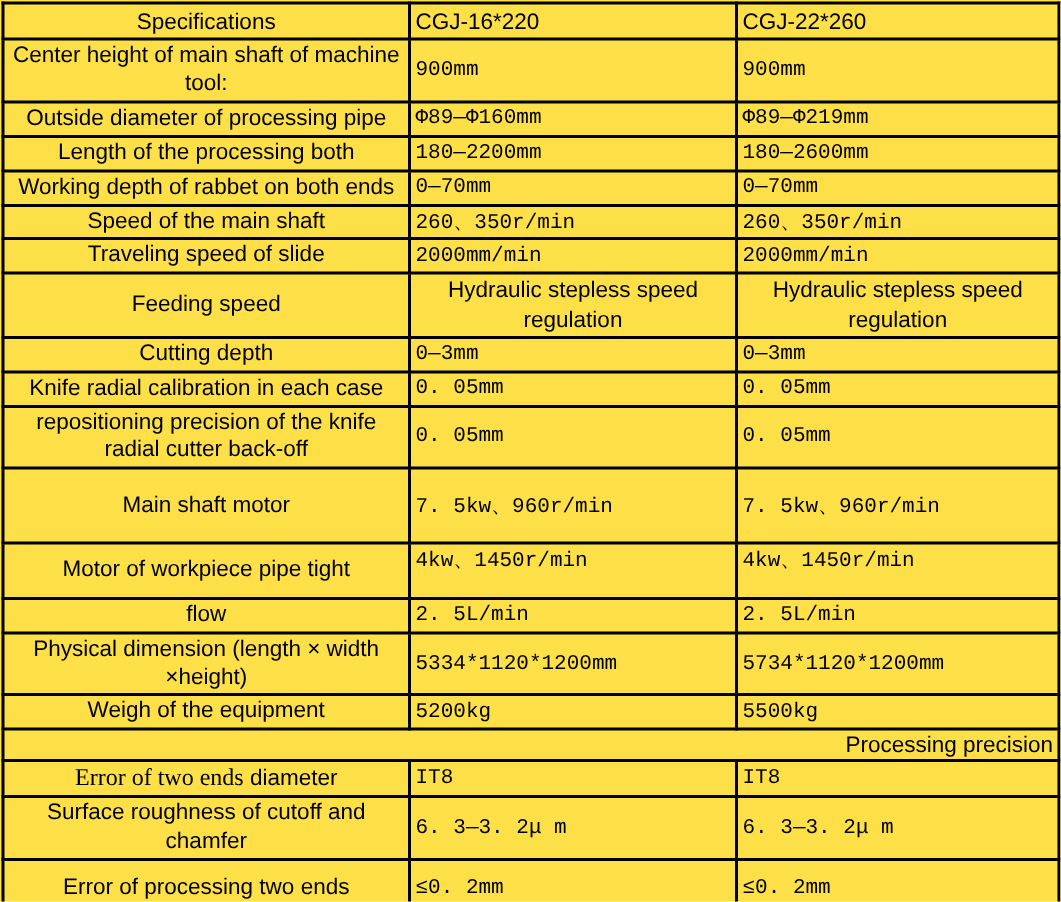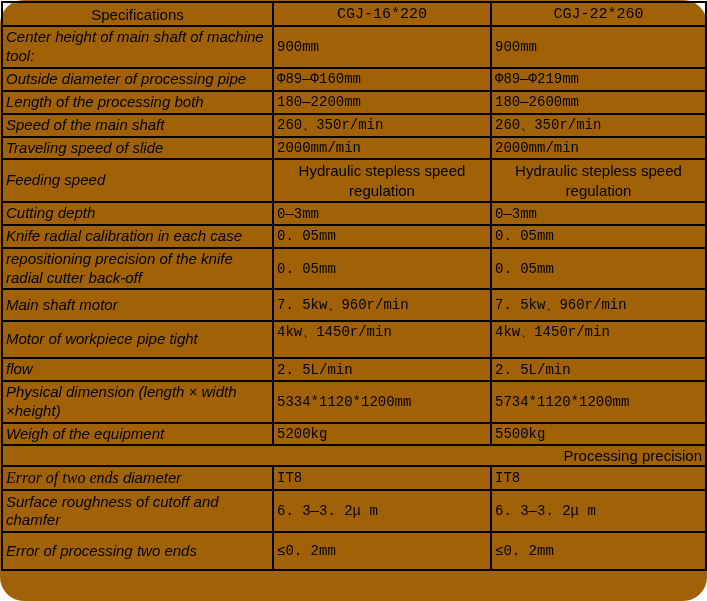--- a/index.html
+++ b/index.html
@@ -7,60 +7,57 @@
     padding: 0;
     background: #ffffff;
     color: #000000;
     font-family: "Liberation Sans", sans-serif;
   }
   .page {
     width: 707px;
     height: 601px;
     box-sizing: border-box;
     padding: 1px;
-    background: #a16207;
-    border-radius: 24px;
+    background: #fde047;
   }
   table.spec-table {
     border-collapse: collapse;
     table-layout: fixed;
     width: 704px;
   }
   table.spec-table td {
     border: 2px solid #000000;
     box-sizing: border-box;
     padding: 1px 3px;
     vertical-align: middle;
     overflow: hidden;
   }
   td.label {
     font-size: 15px;
     line-height: 1.25;
-    text-align: left;
+    text-align: center;
     padding-left: 6px;
     padding-right: 2px;
-    font-style: italic;
   }
   td.value {
     font-family: "Liberation Mono", "DejaVu Sans Mono", monospace;
     font-size: 14px;
   }
   td.value-sans {
     font-size: 15px;
     line-height: 1.3;
     text-align: center;
   }
   td.header-cell {
     font-size: 15px;
     text-align: center;
   }
   td.model-cell {
-    font-family: Liberation Mono, monospace;
+    font-family: Liberation Sans, sans-serif;
     font-size: 15px;
-    text-align: center;
   }
   td.section-cell {
     font-size: 15px;
     text-align: right;
   }
   .serif-part {
     font-family: "Liberation Serif", serif;
     font-size: 16px;
   }
 </style>
@@ -90,20 +87,25 @@
     <tr style="height:22px">
       <td class="label">Outside diameter of processing pipe</td>
       <td class="value">Φ89—Φ160mm</td>
       <td class="value">Φ89—Φ219mm</td>
     </tr>
     <tr style="height:23px">
       <td class="label">Length of the processing both</td>
       <td class="value">180—2200mm</td>
       <td class="value">180—2600mm</td>
     </tr>
+    <tr style="height:21px">
+      <td class="label">Working depth of rabbet on both ends</td>
+      <td class="value">0—70mm</td>
+      <td class="value">0—70mm</td>
+    </tr>
     <tr style="height:19px">
       <td class="label">Speed of the main shaft</td>
       <td class="value">260、350r/min</td>
       <td class="value">260、350r/min</td>
     </tr>
     <tr style="height:20px">
       <td class="label">Traveling speed of slide</td>
       <td class="value">2000mm/min</td>
       <td class="value">2000mm/min</td>
     </tr>
@@ -120,21 +122,21 @@
     <tr style="height:19px">
       <td class="label">Knife radial calibration in each case</td>
       <td class="value">0. 05mm</td>
       <td class="value">0. 05mm</td>
     </tr>
     <tr style="height:41px">
       <td class="label">repositioning precision of the knife radial cutter back-off</td>
       <td class="value">0. 05mm</td>
       <td class="value">0. 05mm</td>
     </tr>
-    <tr style="height:32px">
+    <tr style="height:50px">
       <td class="label">Main shaft motor</td>
       <td class="value">7. 5kw、960r/min</td>
       <td class="value">7. 5kw、960r/min</td>
     </tr>
     <tr style="height:37px">
       <td class="label">Motor of workpiece pipe tight</td>
       <td class="value" style="vertical-align:top">4kw、1450r/min</td>
       <td class="value" style="vertical-align:top">4kw、1450r/min</td>
     </tr>
     <tr style="height:20px">

